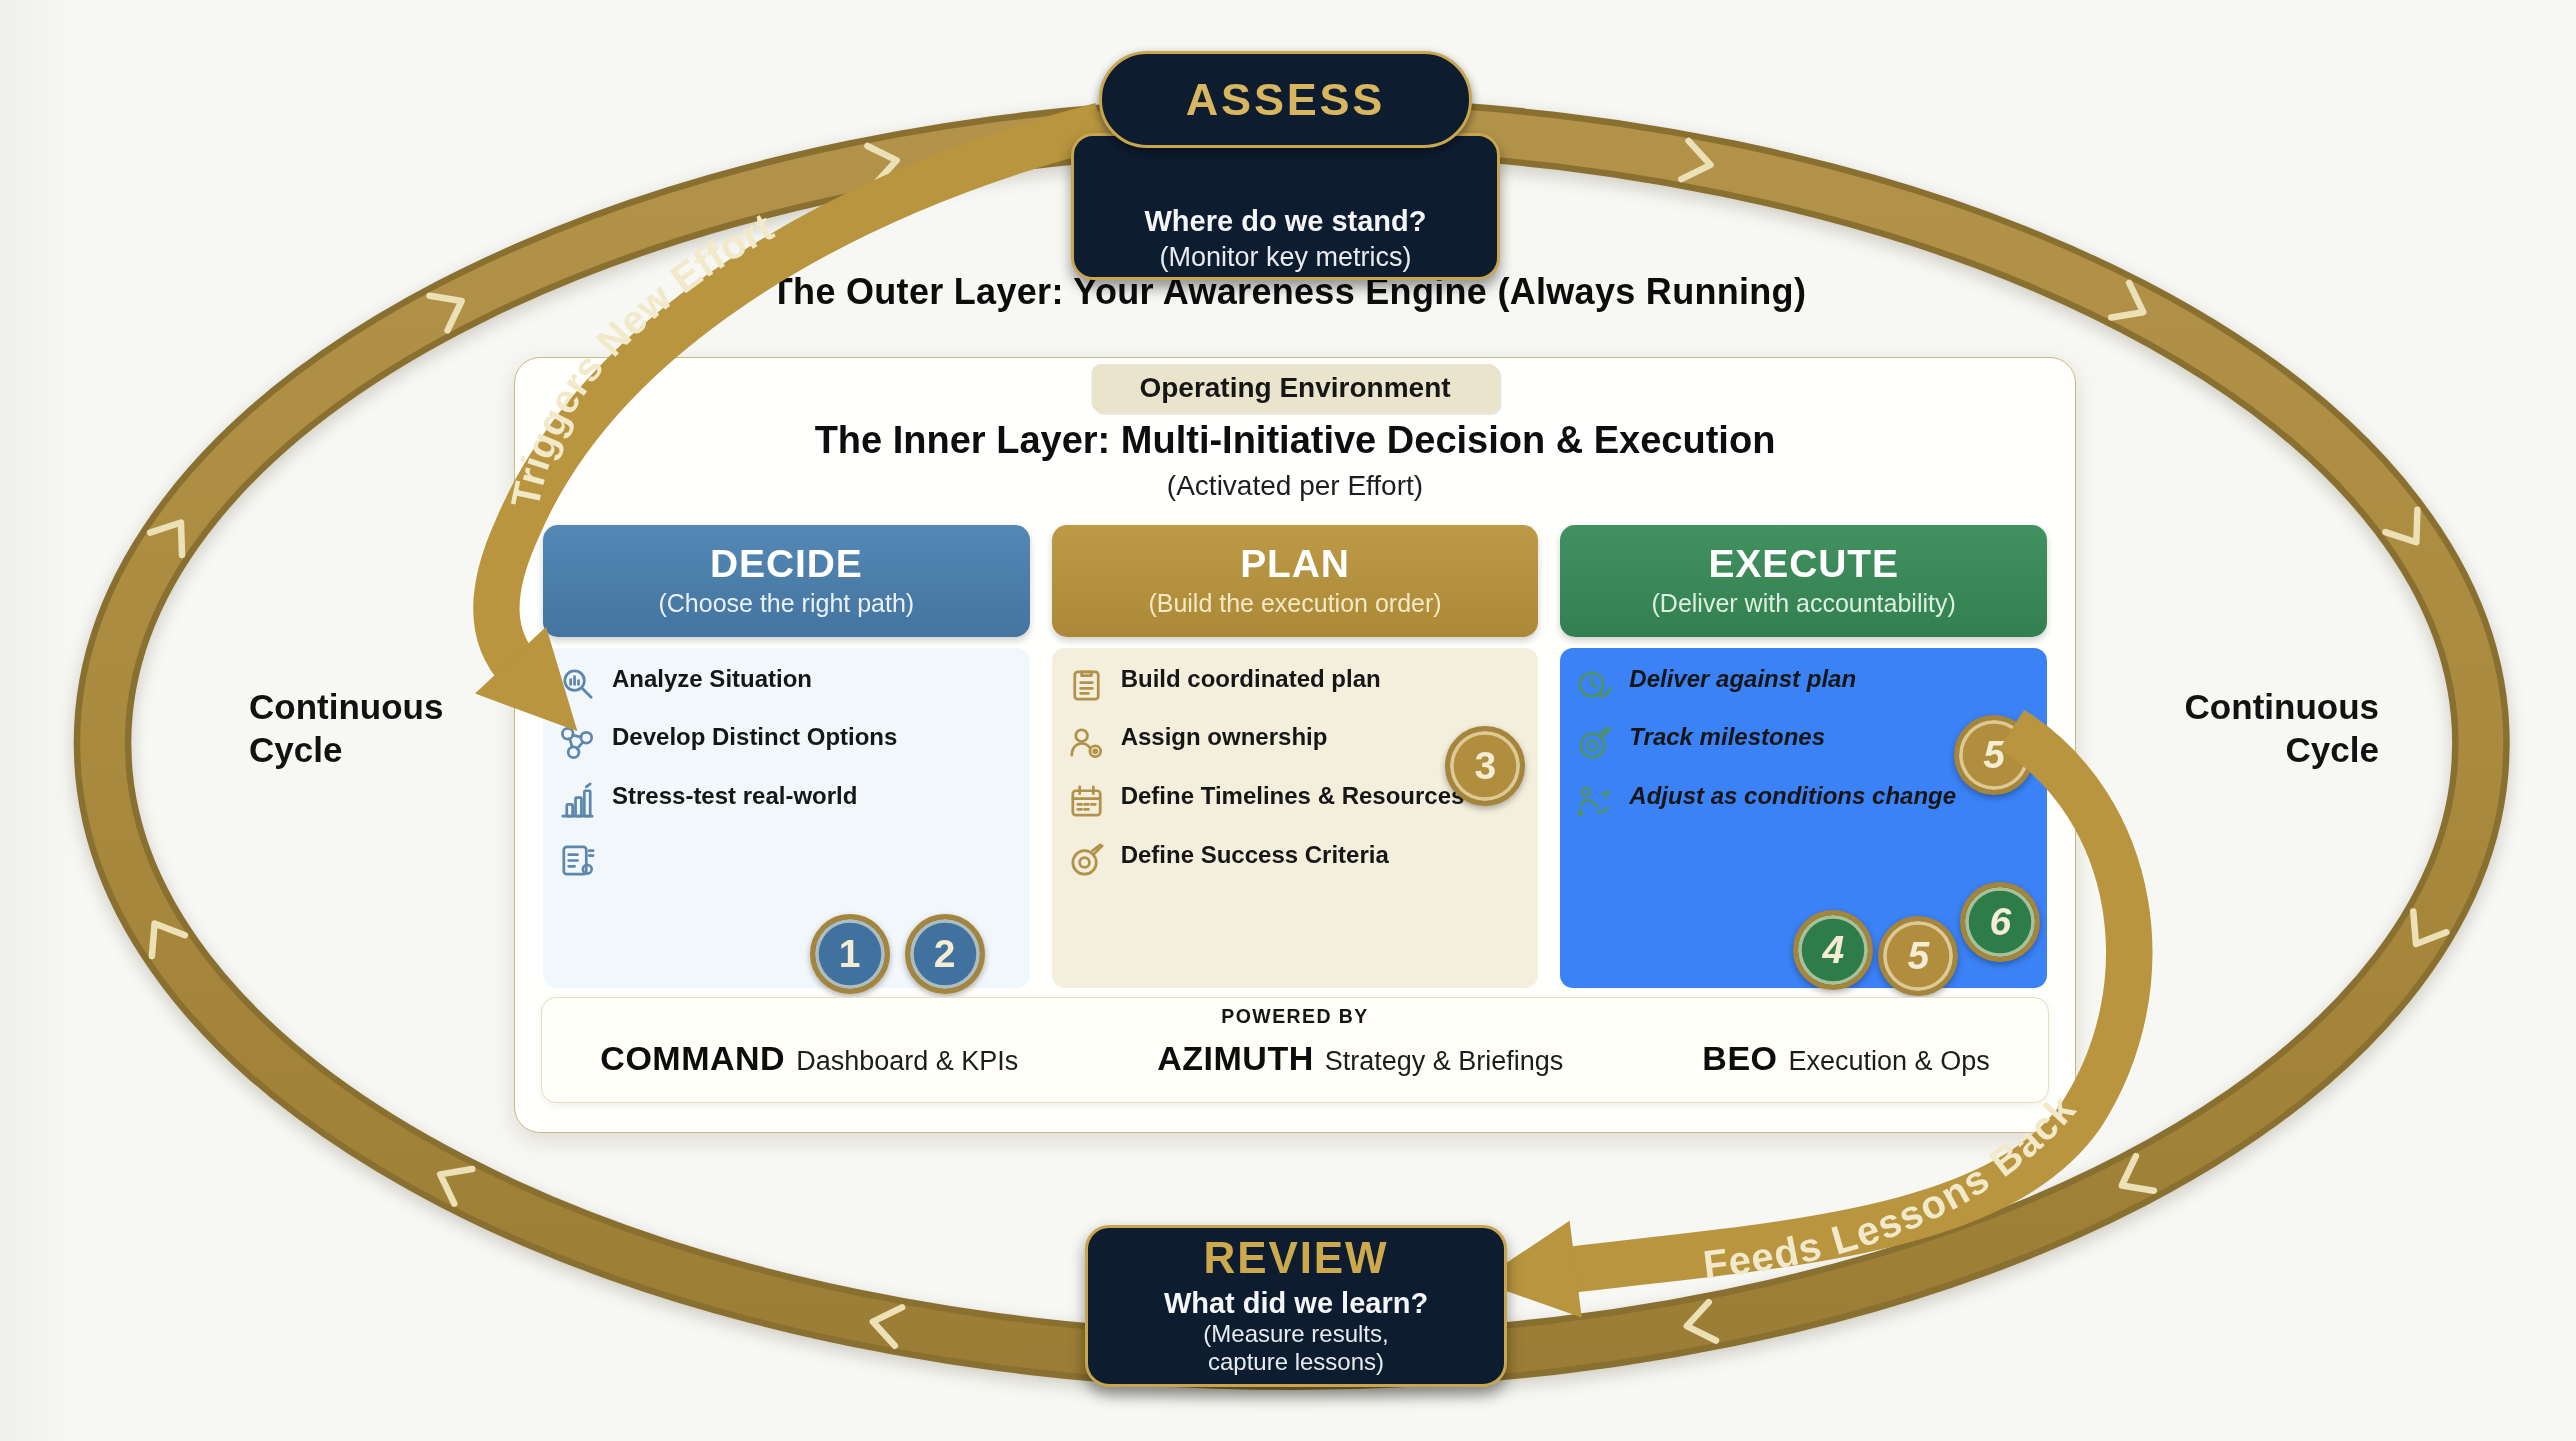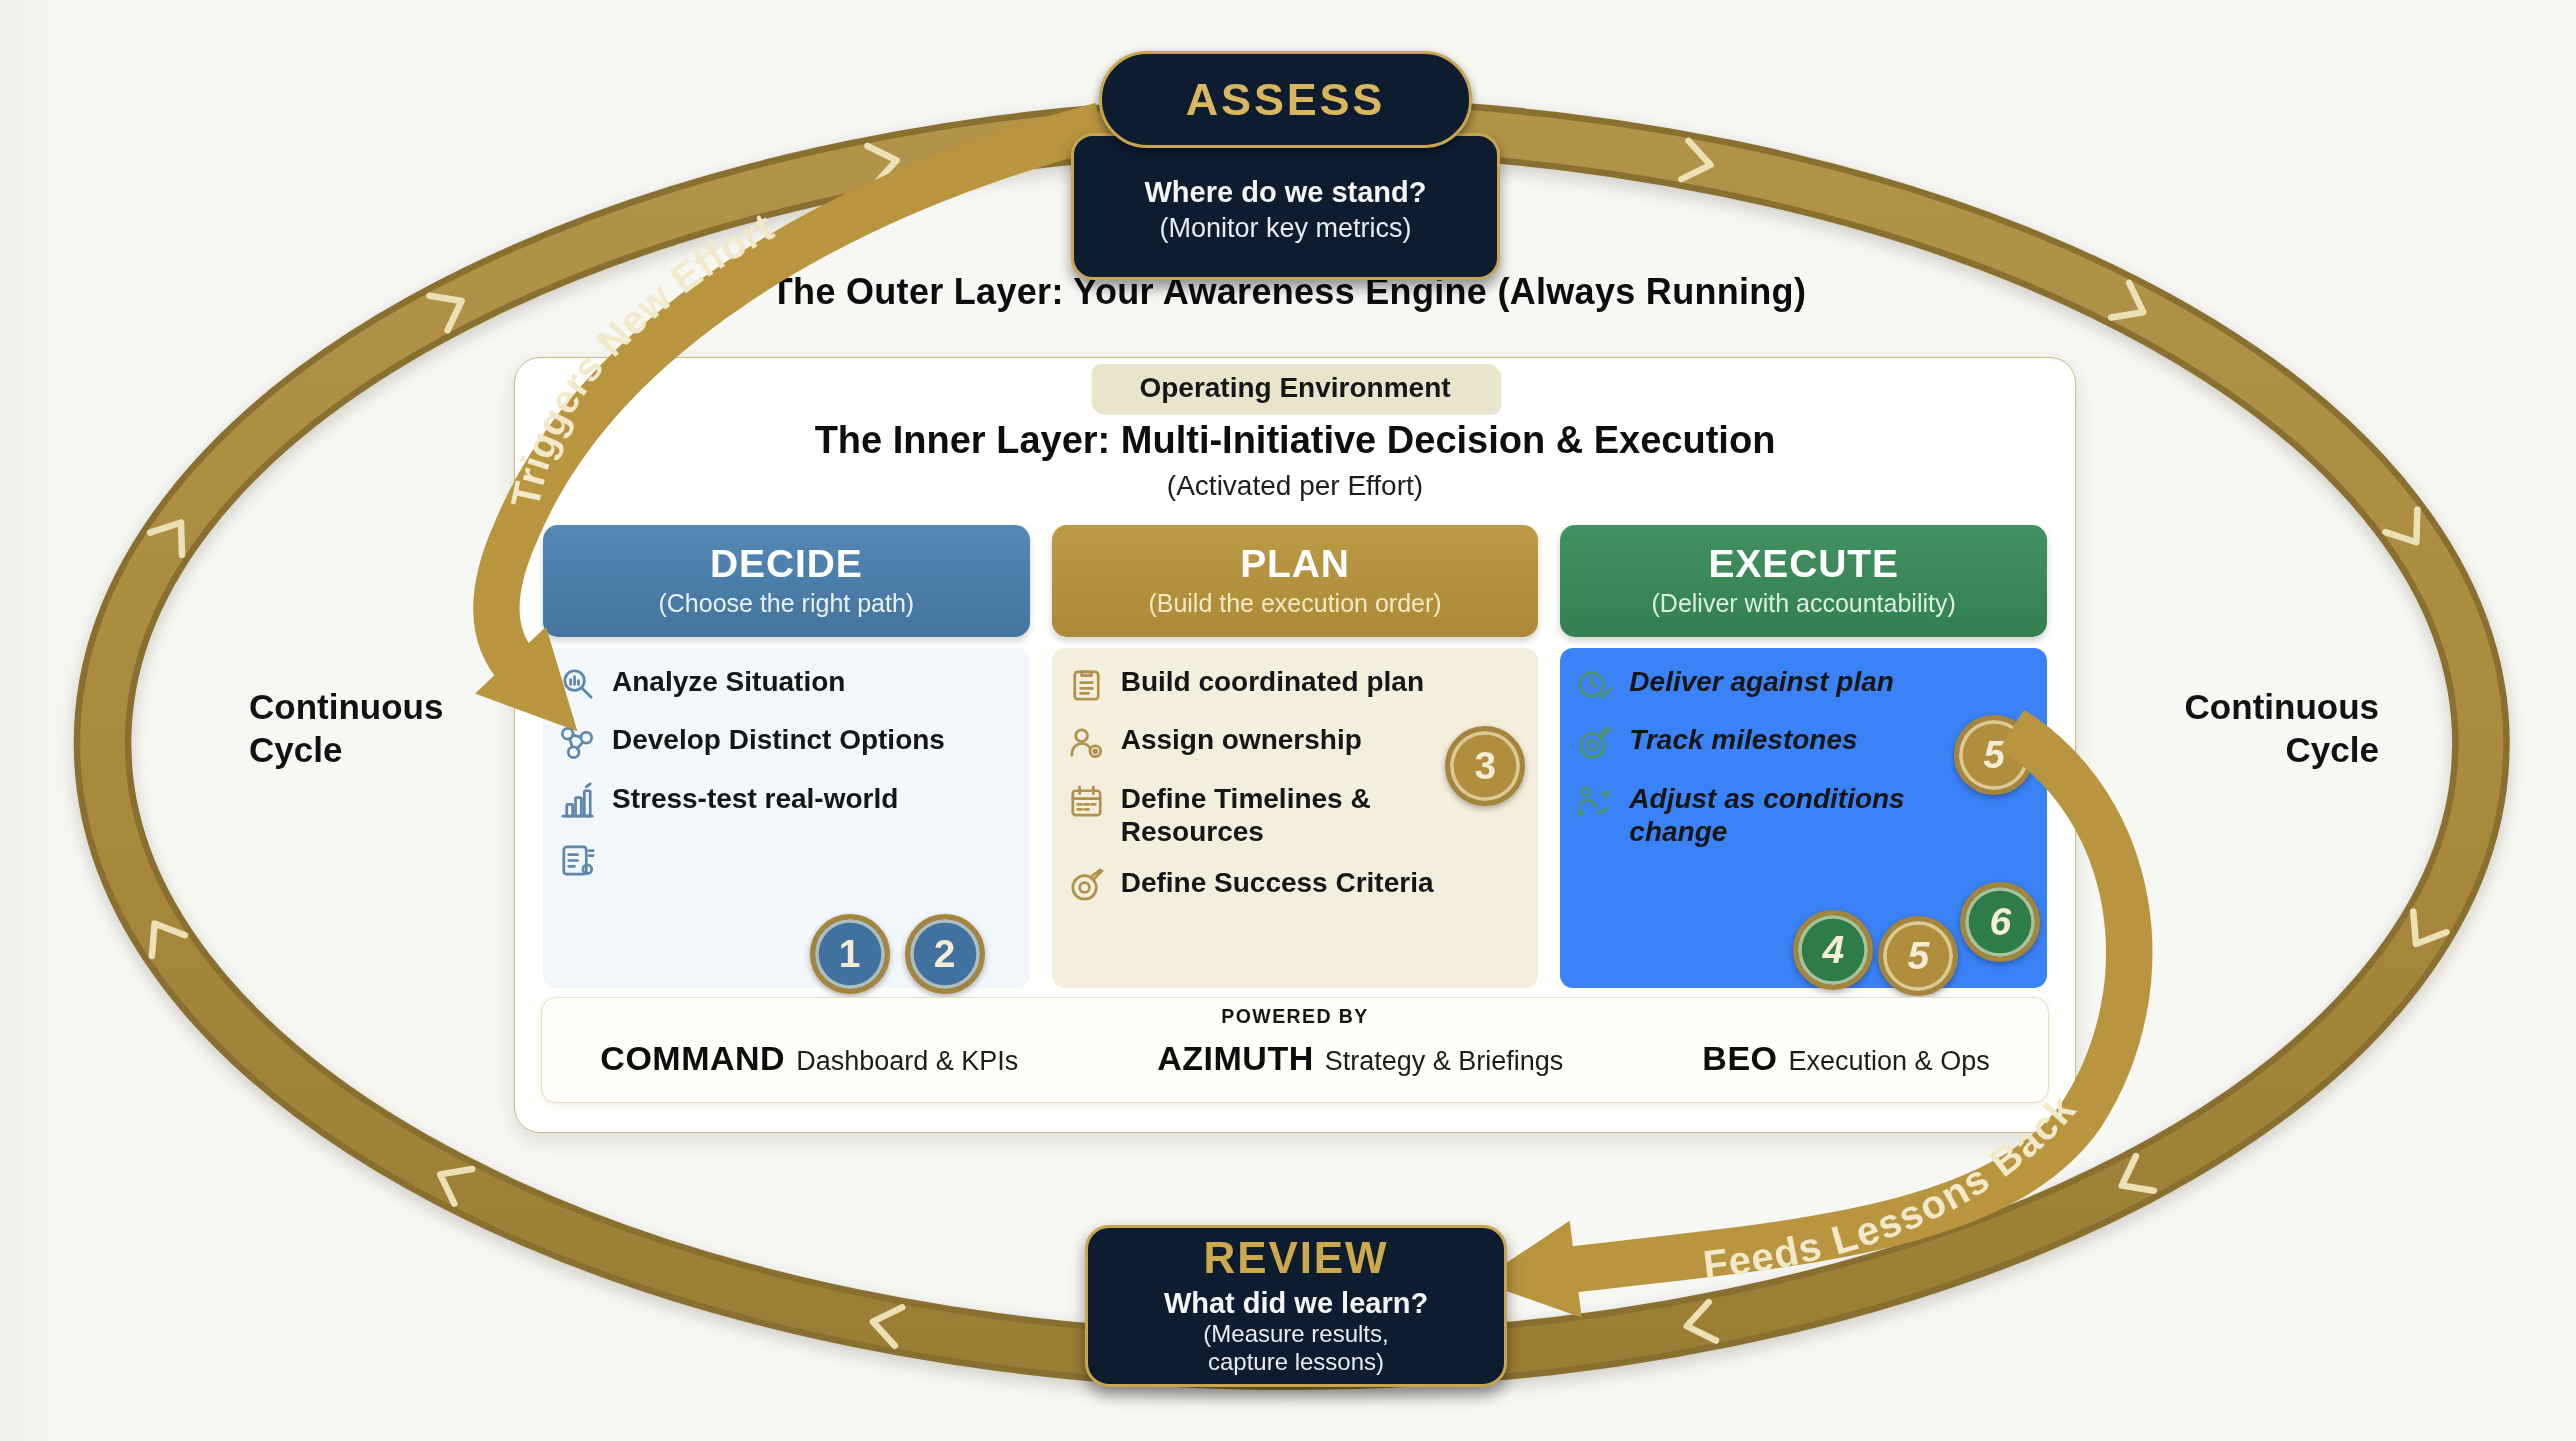--- a/index.html
+++ b/index.html
@@ -59,21 +59,21 @@
   .col-body{position:relative;margin-top:11px;height:340px;border-radius:13px;padding:16.7px 11px 0 13px;box-sizing:border-box;}
   .col-decide .col-body{background:#f2f7fb;}
   .col-plan   .col-body{background:#f4eedc;}
   .col-execute .col-body{background:#3b82f6;font-style:italic;}
 
   .item{display:flex;align-items:flex-start;gap:13px;margin-bottom:17.7px;}
   .item .icon{flex:0 0 43px;width:43px;height:43px;margin-top:-1.9px;}
   .col-decide .icon{color:#5d87ad;}
   .col-plan .icon{color:#b1924b;}
   .col-execute .icon{color:#4d9166;}
-  .item .label{font-size:28px;font-weight:600;color:#161616;line-height:1.18;max-width:364px;}
+  .item .label{font-size:24px;font-weight:600;color:#161616;line-height:1.18;max-width:364px;}
 
   
   .coin{
     width:80px;height:80px;border-radius:50%;box-sizing:border-box;
     border:5.6px solid #a5843c;
     box-shadow:0 2.8px 6.5px rgba(0,0,0,.3), inset 0 0 0 3.7px rgba(250,240,210,.6);
     display:flex;align-items:center;justify-content:center;
     font-size:39px;font-weight:700;color:#f4ecd3;
   }
   .coin.blue{background:#41719f;}
@@ -101,21 +101,21 @@
     position:absolute;left:28px;right:28px;top:0;height:97px;border-radius:48px;
     background:#0e1c30;border:3.7px solid #c7a64f;box-sizing:border-box;
     display:flex;align-items:center;justify-content:center;
     box-shadow:0 3.7px 9.3px rgba(0,0,0,.45);
   }
   .assess .pill-title{font-size:45px;font-weight:700;letter-spacing:2.8px;color:#d8b65f;}
   .assess .box{
     position:absolute;left:0;right:0;top:82px;height:147px;border-radius:22px;
     background:#0e1c30;border:3.7px solid #c7a64f;box-sizing:border-box;
     display:flex;flex-direction:column;align-items:center;justify-content:flex-end;
-    padding-bottom:33px;z-index:-1;
+    padding-bottom:4px;z-index:-1;
     box-shadow:0 7.4px 13px rgba(0,0,0,.4);
   }
   .assess .q{font-size:29px;font-weight:600;color:#f4f6f8;}
   .assess .d{font-size:27px;font-weight:400;color:#e8ebef;margin-top:3.7px;}
 
   .review{left:1085px;top:1225px;width:422px;height:162px;
     background:#0e1c30;border:3.7px solid #c7a64f;box-sizing:border-box;border-radius:24px;
     display:flex;flex-direction:column;align-items:center;justify-content:center;
     box-shadow:0 7.4px 15px rgba(0,0,0,.4);
   }

